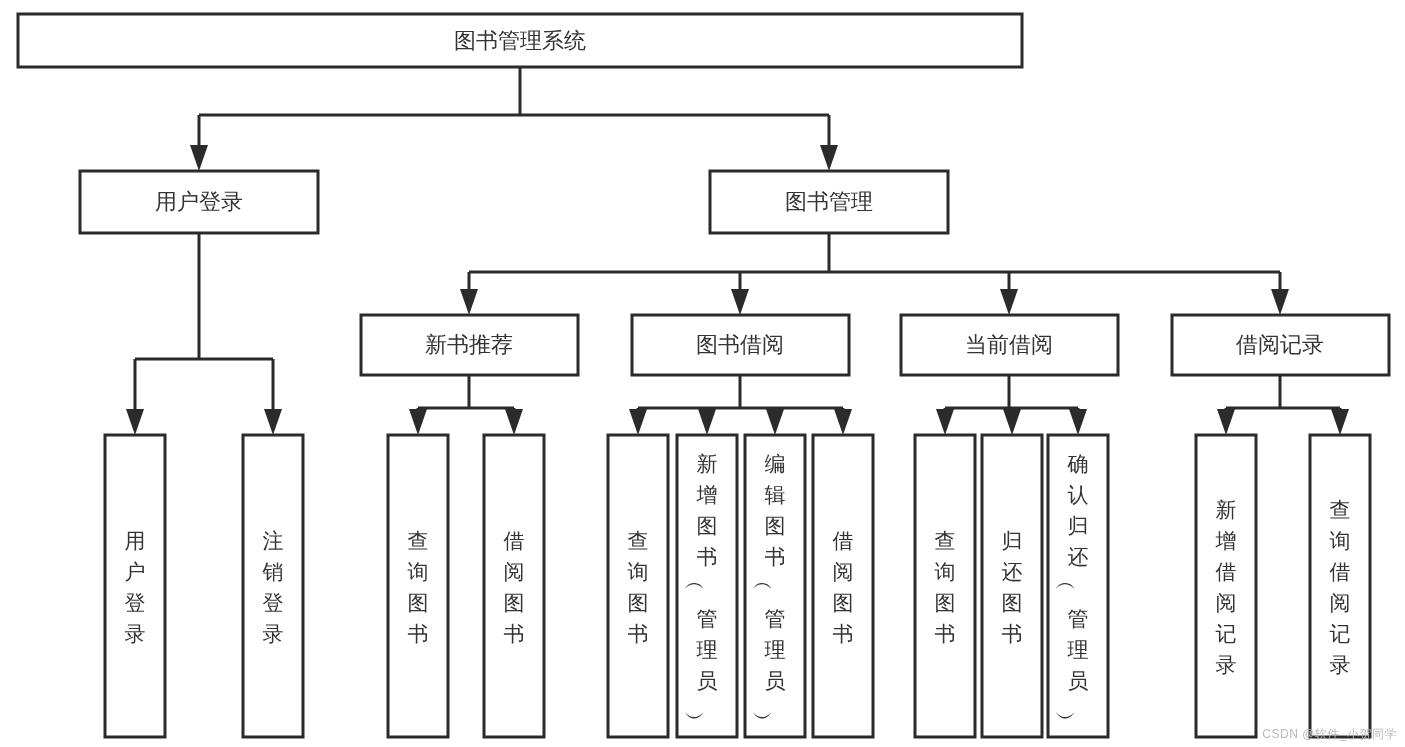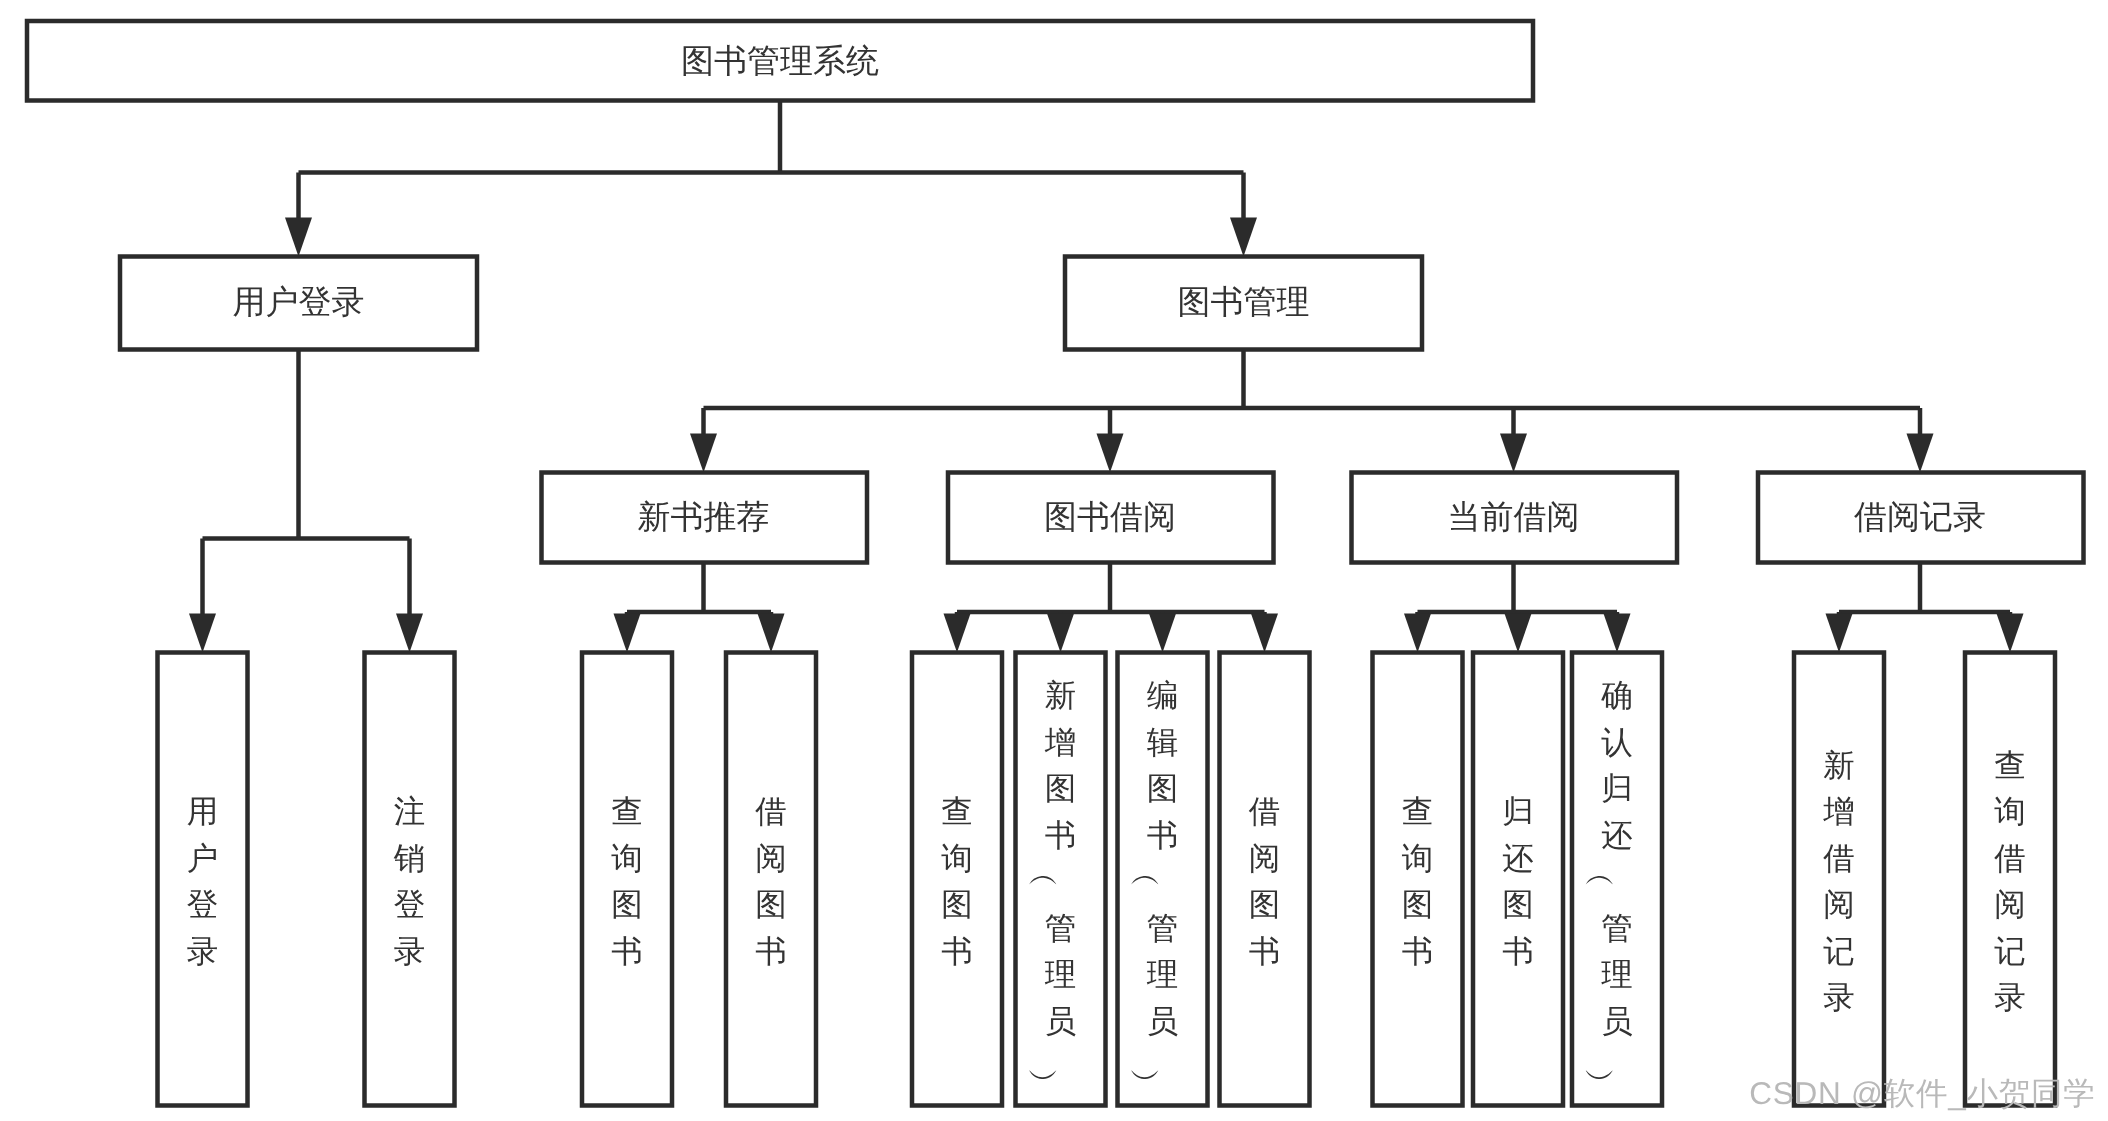--- a/index.html
+++ b/index.html
@@ -53,21 +53,21 @@
     font-family: "Liberation Sans", "DejaVu Sans", sans-serif;
     fill: #333333;
     font-size: 21px;
     text-anchor: middle;
   }
   .watermark {
     position: absolute;
     right: 8px;
     bottom: 4px;
     font-family: "Liberation Sans", "DejaVu Sans", sans-serif;
-    font-size: 21px;
+    font-size: 12px;
     color: #b9b9b9;
     white-space: nowrap;
     letter-spacing: 0.5px;
     pointer-events: none;
   }
 </style>
 </head>
 <body>
 
 <div id="diagram-root">

